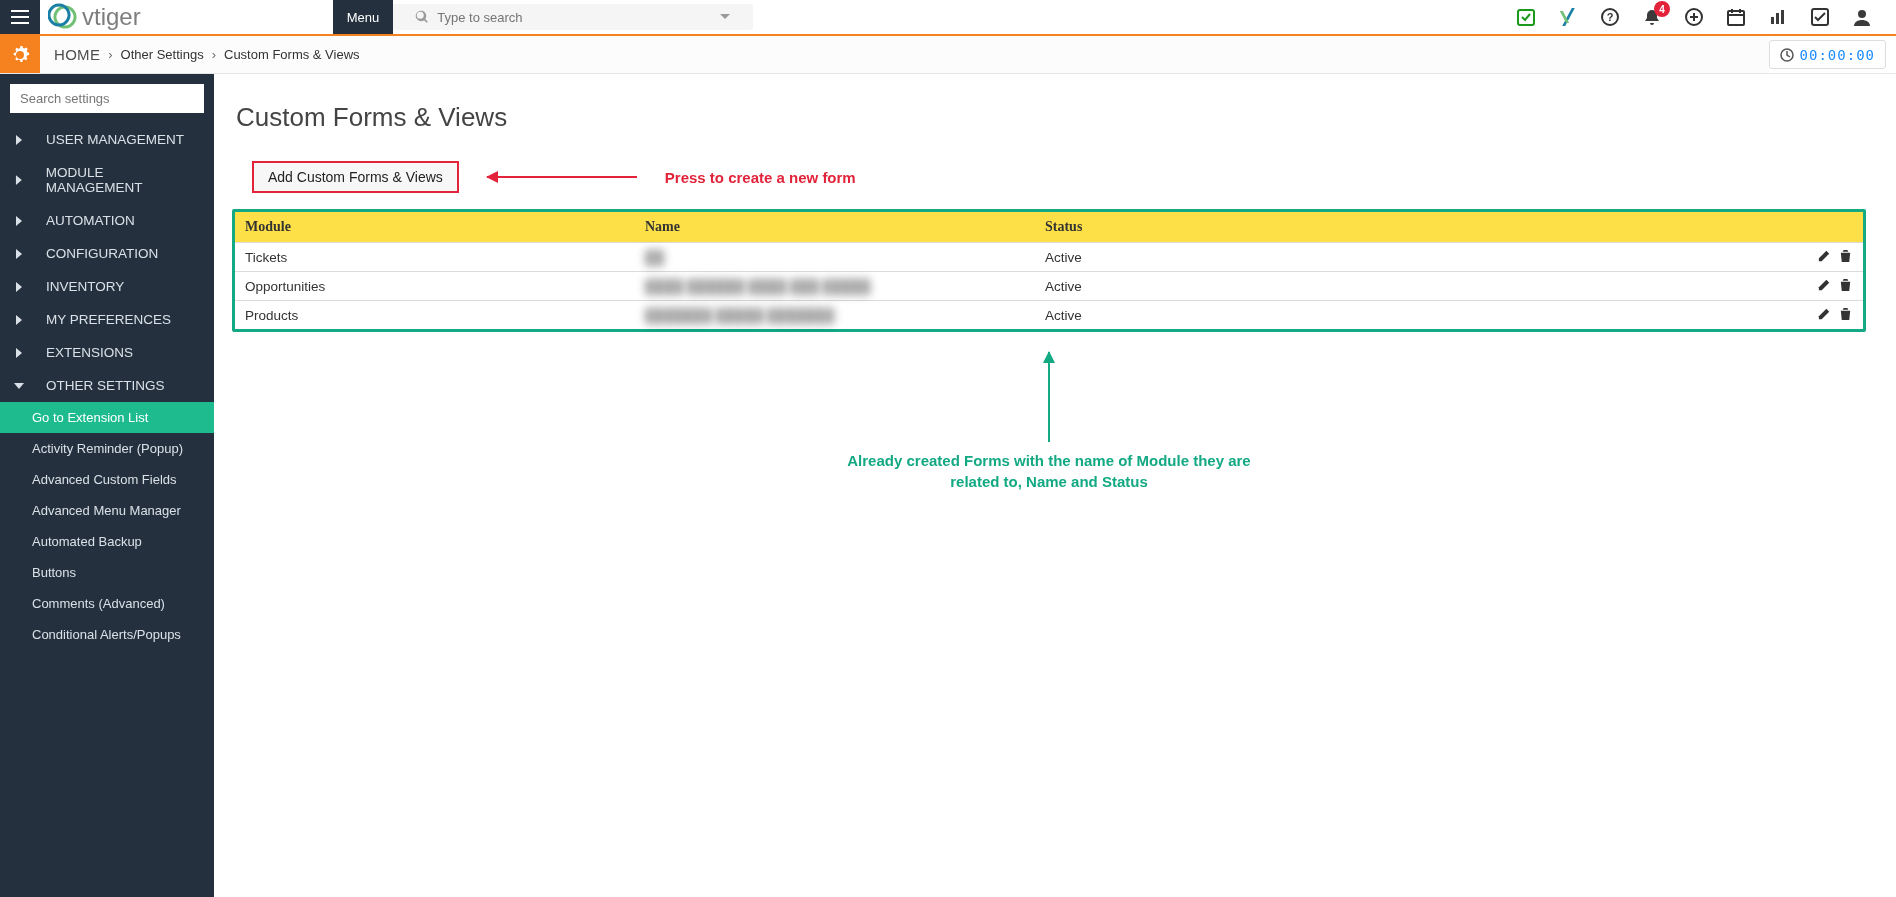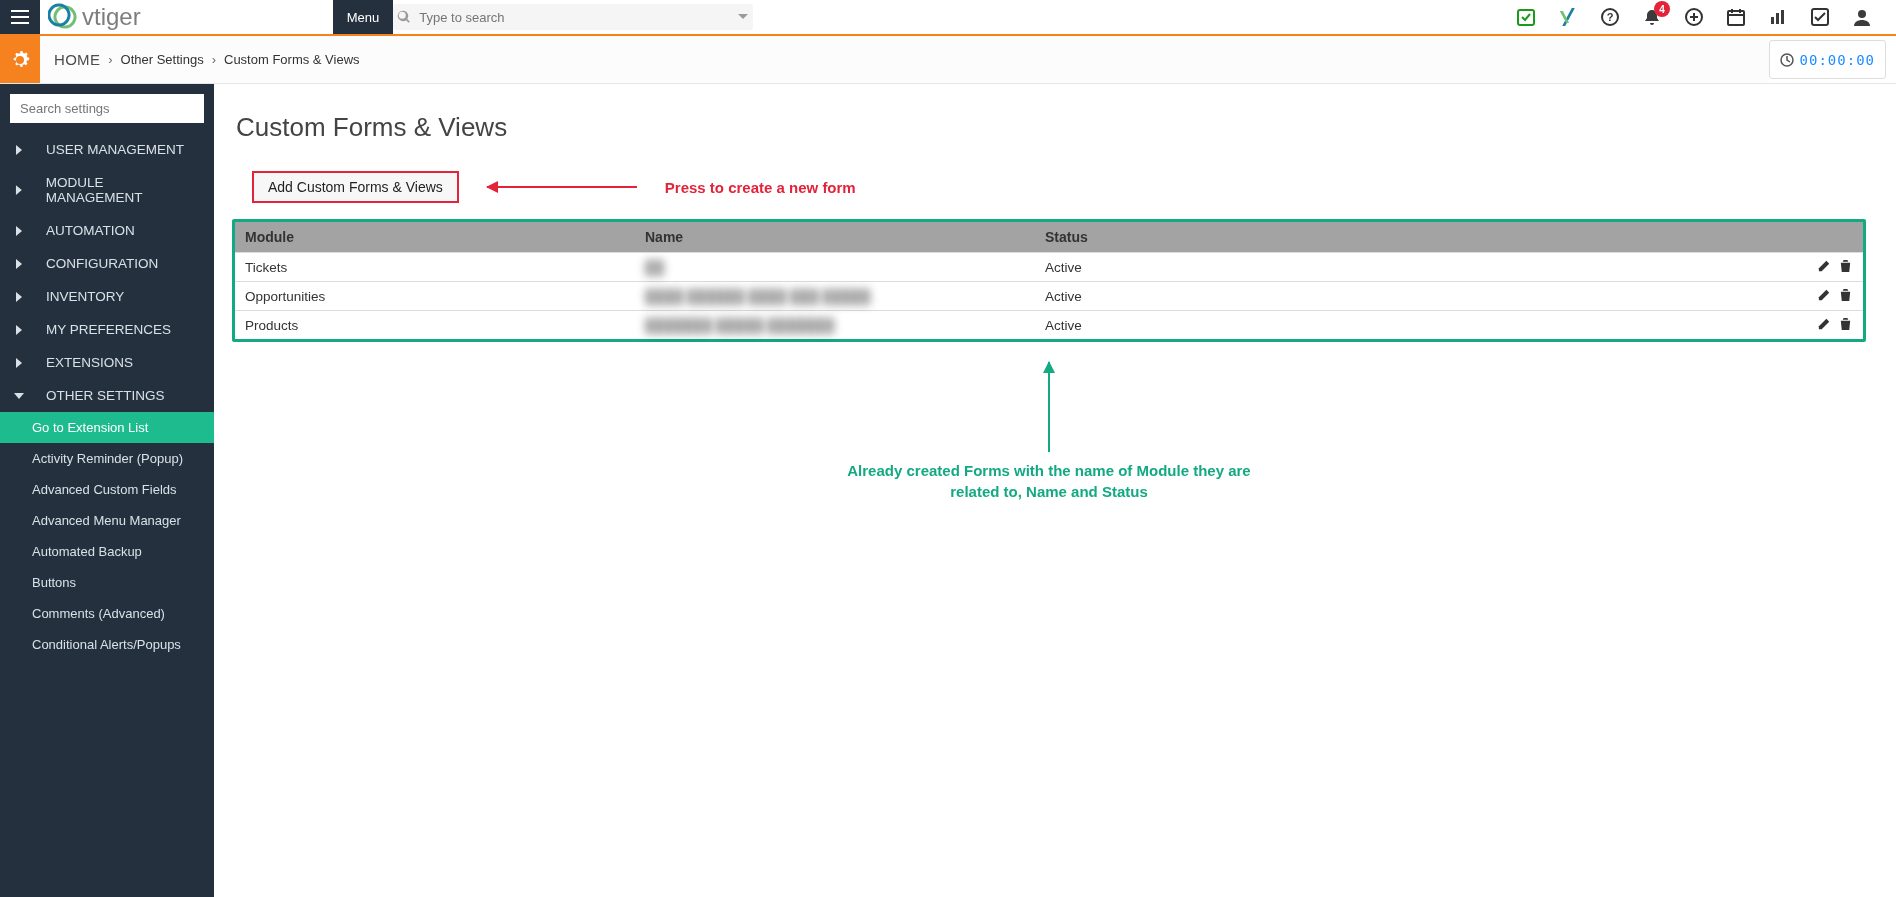--- a/index.html
+++ b/index.html
@@ -18,32 +18,32 @@
   html, body { margin:0; padding:0; height:100%; font-family: Arial, Helvetica, sans-serif; font-size:14px; color:#333; background:#fff;}
   body { width:1896px; }
 
   
   .topbar { height:36px; display:flex; align-items:stretch; border-bottom:2px solid var(--orange);}
   .hamburger { width:40px; background:var(--dark); display:flex; align-items:center; justify-content:center; cursor:pointer;}
   .hamburger svg { fill:#fff; }
   .logo { display:flex; align-items:center; padding:0 12px 0 8px; }
   .logo-text { font-size:24px; font-weight:400; color:#7d7d7d; letter-spacing:0px;}
   .menu-btn { background:var(--dark); color:#fff; display:flex; align-items:center; padding:16px 14px; font-size:13px; cursor:pointer;}
-  .search { flex:0 0 360px; display:flex; align-items:center; background:#f5f5f5; border-radius:2px; margin:4px 0; padding:0 4px; position:relative;}
+  .search { flex:0 0 360px; display:flex; align-items:center; background:#f5f5f5; border-radius:2px; margin:4px 0; padding:0 22px; position:relative;}
   .search svg.mag { fill:#9a9a9a; margin-right:6px;}
   .search input { border:none; background:transparent; outline:none; flex:1; font-size:13px; color:#555;}
   .search .chev { fill:#9a9a9a;}
   .top-spacer { flex:1; }
   .top-icons { display:flex; align-items:center; gap:22px; padding-right:24px;}
   .top-icons .icn { width:20px; height:20px; display:flex; align-items:center; justify-content:center; cursor:pointer; position:relative;}
   .top-icons svg { fill:#3b3b3b; }
   .badge { position:absolute; top:-6px; right:-8px; background:var(--red); color:#fff; font-size:10px; border-radius:50%; width:16px; height:16px; display:flex; align-items:center; justify-content:center; font-weight:bold;}
 
   
-  .secondbar { height:48px; display:flex; align-items:stretch; border-bottom:1px solid #e6e6e6;}
+  .secondbar { height:38px; display:flex; align-items:stretch; border-bottom:1px solid #e6e6e6;}
   .gear { width:40px; background:var(--orange); display:flex; align-items:center; justify-content:center;}
   .gear svg { fill:#fff; }
   .crumb { display:flex; align-items:center; padding:0 14px; flex:1; background:#fcfcfc;}
   .crumb .home { color:#4d4d4d; font-weight:400; font-size:15px; font-family: Arial; letter-spacing:0.3px;}
   .crumb .sep { margin:0 8px; color:#6b6b6b; font-size:13px;}
   .crumb a { color:#333; text-decoration:none; font-size:13px;}
   .timer { display:flex; align-items:center; margin:4px 10px 4px 0; border:1px solid #ddd; border-radius:3px; padding:0 10px; gap:6px;}
   .timer svg { fill:#555; }
   .timer span { color:var(--blue); font-family: monospace; font-size:14px; letter-spacing:1px;}
 
@@ -62,21 +62,21 @@
   h1.page-title { font-size:26px; font-weight:400; margin:8px 0 28px 4px; color:#444;}
 
   .add-btn-wrap { display:flex; align-items:center; gap:28px; margin-bottom:16px; margin-left:20px;}
   .add-btn { border:2px solid var(--red); padding:6px 14px; background:#f7f7f7; font-size:14px; color:#222; cursor:pointer;}
   .arrow-line { width:150px; height:2px; background:var(--red); position:relative;}
   .arrow-line::before { content:""; position:absolute; left:-1px; top:-5px; border-right:12px solid var(--red); border-top:6px solid transparent; border-bottom:6px solid transparent;}
   .callout-red { color:var(--red); font-weight:bold; font-size:15px;}
 
   .table-wrap { border:3px solid var(--green); border-radius:2px;}
   table { width:100%; border-collapse:collapse; }
-  th { text-align:left; font-weight:bold; font-size:14px; padding:7px 10px; border-bottom:1px solid var(--grey-border); background:#a3a3a3;}
+  th { text-align:left; font-weight:bold; font-size:14px; padding:7px 10px; border-bottom:1px solid var(--grey-border); background:#fde047;font-family:Liberation Serif, serif;}
   td { font-size:13.5px; padding:5px 10px; border-bottom:1px solid var(--grey-border);}
   tr:last-child td { border-bottom:none;}
   td.blurred { color:transparent; text-shadow:0 0 8px rgba(0,0,0,0.35); user-select:none;}
   .row-actions { text-align:right; white-space:nowrap;}
   .row-actions svg { fill:#333; width:15px; height:15px; margin-left:6px; cursor:pointer;}
 
   .annot-down { position:relative; margin-top:20px; text-align:center;}
   .annot-down .arrow { width:2px; height:90px; background:var(--green); margin:0 auto; position:relative;}
   .annot-down .arrow::before { content:""; position:absolute; top:-1px; left:-5px; border-bottom:12px solid var(--green); border-left:6px solid transparent; border-right:6px solid transparent;}
   .annot-down .txt { color:var(--green); font-weight:bold; font-size:15px; margin-top:8px; line-height:1.4;}

